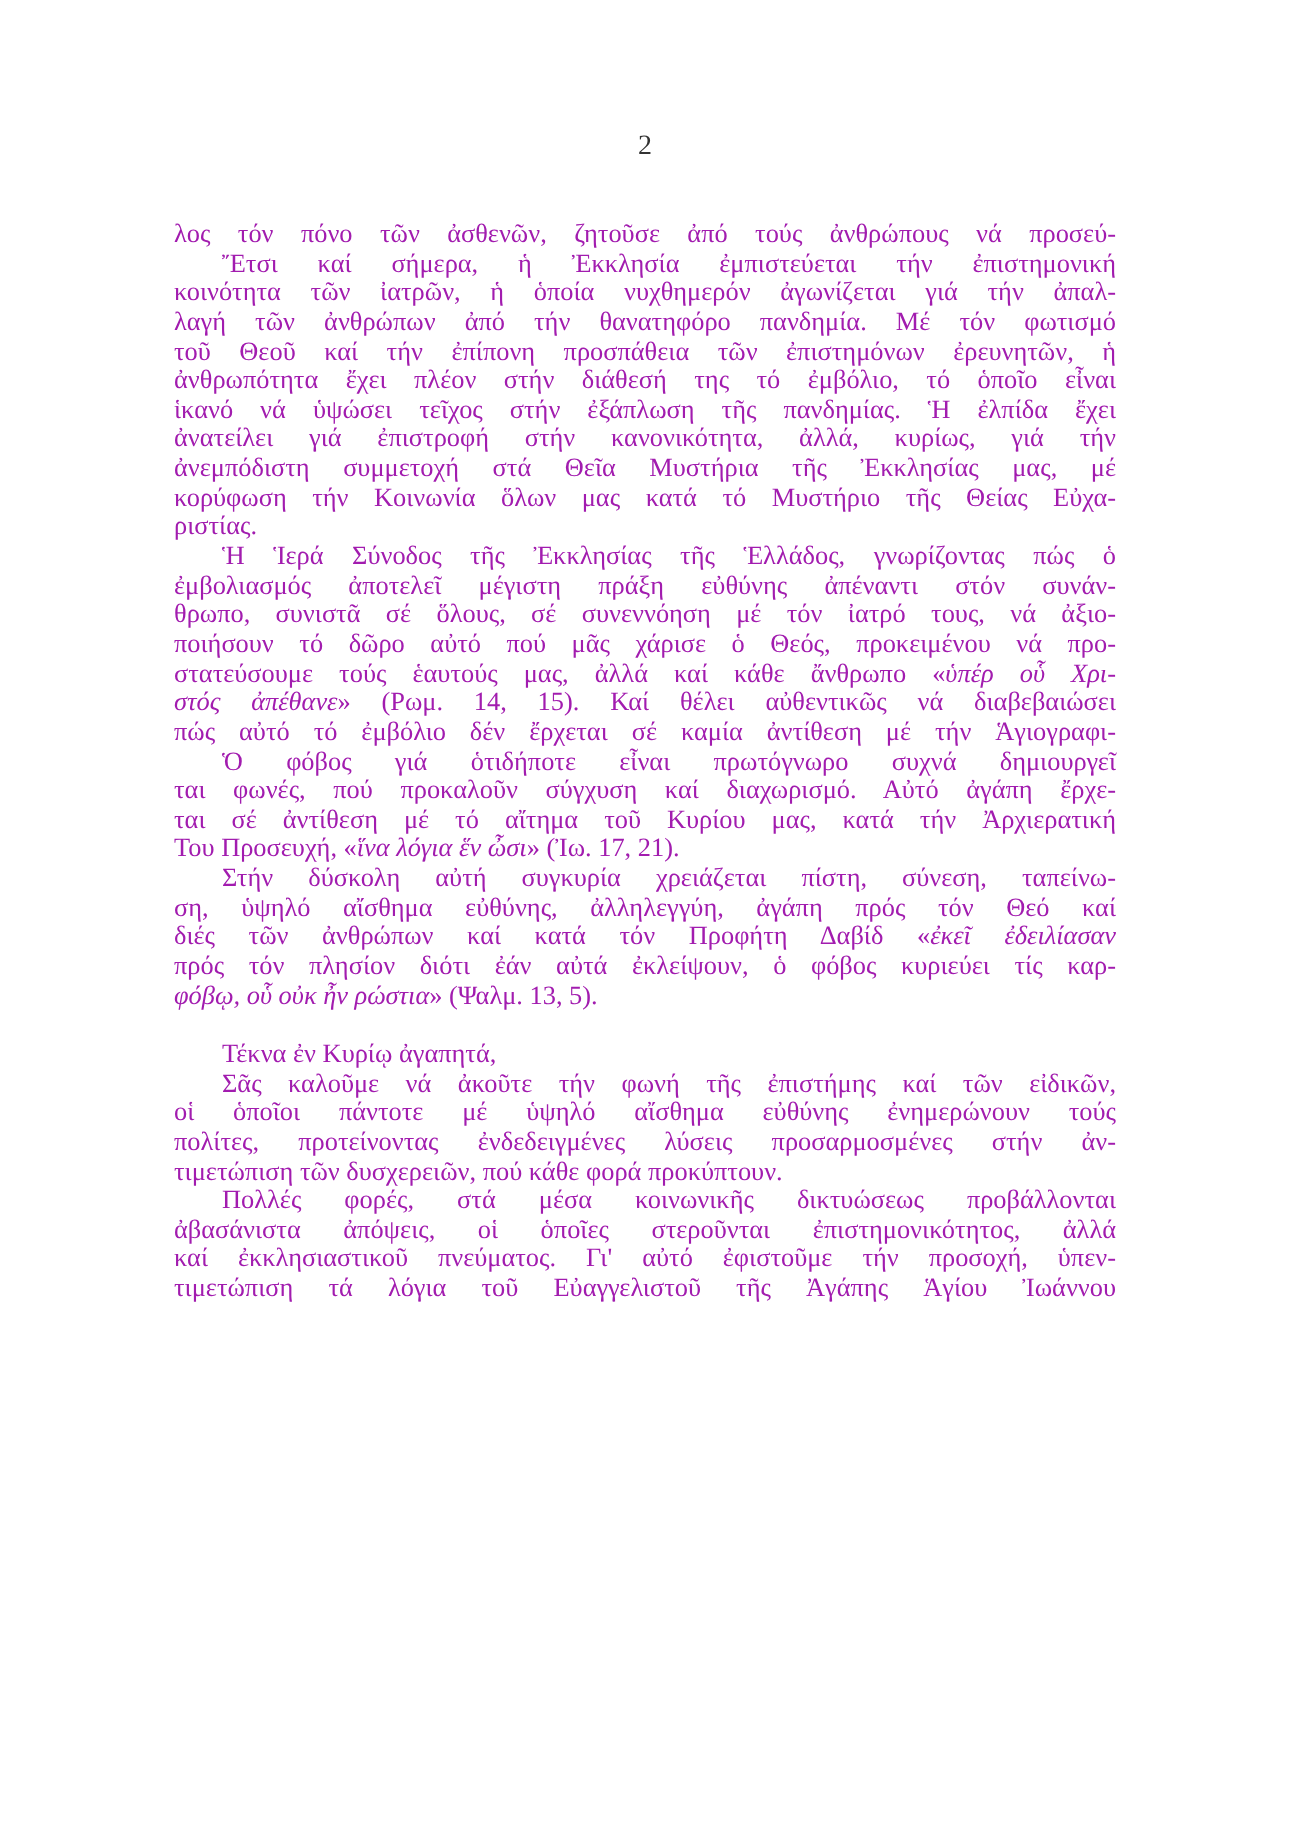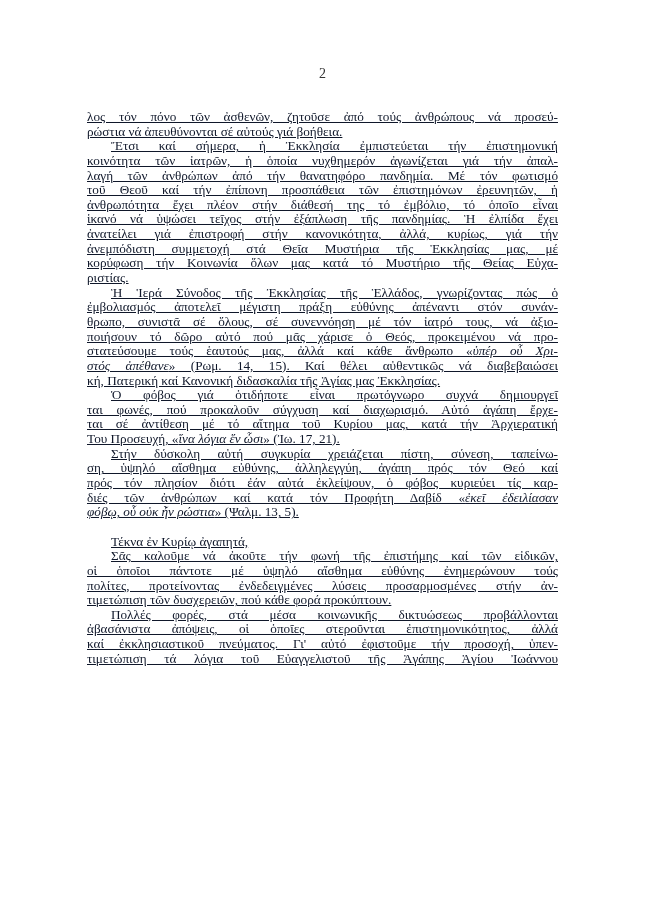--- a/index.html
+++ b/index.html
@@ -5,39 +5,38 @@
     html, body { margin: 0; padding: 0; background: #ffffff; }
     body { width: 645px; height: 911px; position: relative; overflow: hidden; }
     .page { position: absolute; left: 0; top: 0; width: 645px; height: 911px; background: #fff; }
     .page-number {
       position: absolute; left: 0; width: 645px; top: 66px; text-align: center;
       font-family: "Liberation Serif", serif; font-size: 14px; color: #333;
     }
     .body-text {
       position: absolute; left: 87px; top: 110px; width: 471px;
       font-family: "Liberation Serif", serif; font-size: 13.2px; line-height: 14.65px;
-      color: #0f172a; text-align: justify; text-decoration: underline;
+      color: #a21caf; text-align: justify;
     }
     .line { display: block; white-space: nowrap; text-align: justify; text-align-last: justify; height: 14.65px; }
     .line.last { text-align-last: left; }
     .line.indent { padding-left: 24px; }
     .blank { height: 14.65px; }
     em { font-style: italic; }
   </style>
 </head>
 <body>
 
 <div class="page">
   <div class="page-number">2</div>
 
   <div class="body-text">
 
     <div>
       <span class="line">λος τόν πόνο τῶν ἀσθενῶν, ζητοῦσε ἀπό τούς ἀνθρώπους νά προσεύ-</span>
-      <span class="line last">ρώστια νά ἀπευθύνονται σέ αὐτούς γιά βοήθεια.</span>
     </div>
 
     <div>
       <span class="line indent">Ἔτσι καί σήμερα, ἡ Ἐκκλησία ἐμπιστεύεται τήν ἐπιστημονική</span>
       <span class="line">κοινότητα τῶν ἰατρῶν, ἡ ὁποία νυχθημερόν ἀγωνίζεται γιά τήν ἀπαλ-</span>
       <span class="line">λαγή τῶν ἀνθρώπων ἀπό τήν θανατηφόρο πανδημία. Μέ τόν φωτισμό</span>
       <span class="line">τοῦ Θεοῦ καί τήν ἐπίπονη προσπάθεια τῶν ἐπιστημόνων ἐρευνητῶν, ἡ</span>
       <span class="line">ἀνθρωπότητα ἔχει πλέον στήν διάθεσή της τό ἐμβόλιο, τό ὁποῖο εἶναι</span>
       <span class="line">ἱκανό νά ὑψώσει τεῖχος στήν ἐξάπλωση τῆς πανδημίας. Ἡ ἐλπίδα ἔχει</span>
       <span class="line">ἀνατείλει γιά ἐπιστροφή στήν κανονικότητα, ἀλλά, κυρίως, γιά τήν</span>
@@ -46,35 +45,35 @@
       <span class="line last">ριστίας.</span>
     </div>
 
     <div>
       <span class="line indent">Ἡ Ἱερά Σύνοδος τῆς Ἐκκλησίας τῆς Ἑλλάδος, γνωρίζοντας πώς ὁ</span>
       <span class="line">ἐμβολιασμός ἀποτελεῖ μέγιστη πράξη εὐθύνης ἀπέναντι στόν συνάν-</span>
       <span class="line">θρωπο, συνιστᾶ σέ ὅλους, σέ συνεννόηση μέ τόν ἰατρό τους, νά ἀξιο-</span>
       <span class="line">ποιήσουν τό δῶρο αὐτό πού μᾶς χάρισε ὁ Θεός, προκειμένου νά προ-</span>
       <span class="line">στατεύσουμε τούς ἑαυτούς μας, ἀλλά καί κάθε ἄνθρωπο «<em>ὑπέρ οὗ Χρι-</em></span>
       <span class="line"><em>στός ἀπέθανε</em>» (Ρωμ. 14, 15). Καί θέλει αὐθεντικῶς νά διαβεβαιώσει</span>
-      <span class="line last">κή, Πατερική καί Κανονική διδασκαλία τῆς Ἁγίας μας Ἐκκλησίας.</span>
+      <span class="line">πώς αὐτό τό ἐμβόλιο δέν ἔρχεται σέ καμία ἀντίθεση μέ τήν Ἁγιογραφι-</span>
     </div>
 
     <div>
       <span class="line indent">Ὁ φόβος γιά ὁτιδήποτε εἶναι πρωτόγνωρο συχνά δημιουργεῖ</span>
       <span class="line">ται φωνές, πού προκαλοῦν σύγχυση καί διαχωρισμό. Αὐτό ἀγάπη ἔρχε-</span>
       <span class="line">ται σέ ἀντίθεση μέ τό αἴτημα τοῦ Κυρίου μας, κατά τήν Ἀρχιερατική</span>
       <span class="line last">Του Προσευχή, «<em>ἵνα λόγια ἕν ὦσι</em>» (Ἰω. 17, 21).</span>
     </div>
 
     <div>
       <span class="line indent">Στήν δύσκολη αὐτή συγκυρία χρειάζεται πίστη, σύνεση, ταπείνω-</span>
       <span class="line">ση, ὑψηλό αἴσθημα εὐθύνης, ἀλληλεγγύη, ἀγάπη πρός τόν Θεό καί</span>
+      <span class="line">διές τῶν ἀνθρώπων καί κατά τόν Προφήτη Δαβίδ «<em>ἐκεῖ ἐδειλίασαν</em></span>
       <span class="line">πρός τόν πλησίον διότι ἐάν αὐτά ἐκλείψουν, ὁ φόβος κυριεύει τίς καρ-</span>
-      <span class="line">διές τῶν ἀνθρώπων καί κατά τόν Προφήτη Δαβίδ «<em>ἐκεῖ ἐδειλίασαν</em></span>
       <span class="line last"><em>φόβῳ, οὗ οὐκ ἦν ρώστια</em>» (Ψαλμ. 13, 5).</span>
     </div>
     <div class="blank"></div>
 
     <div>
       <span class="line indent last">Τέκνα ἐν Κυρίῳ ἀγαπητά,</span>
     </div>
 
     <div>
       <span class="line indent">Σᾶς καλοῦμε νά ἀκοῦτε τήν φωνή τῆς ἐπιστήμης καί τῶν εἰδικῶν,</span>

